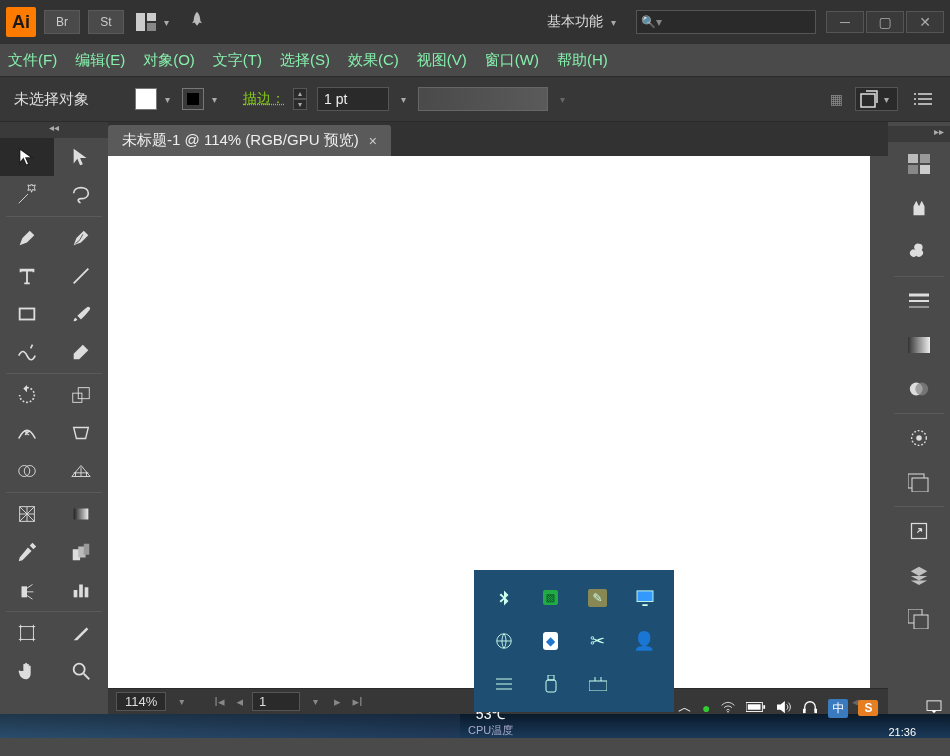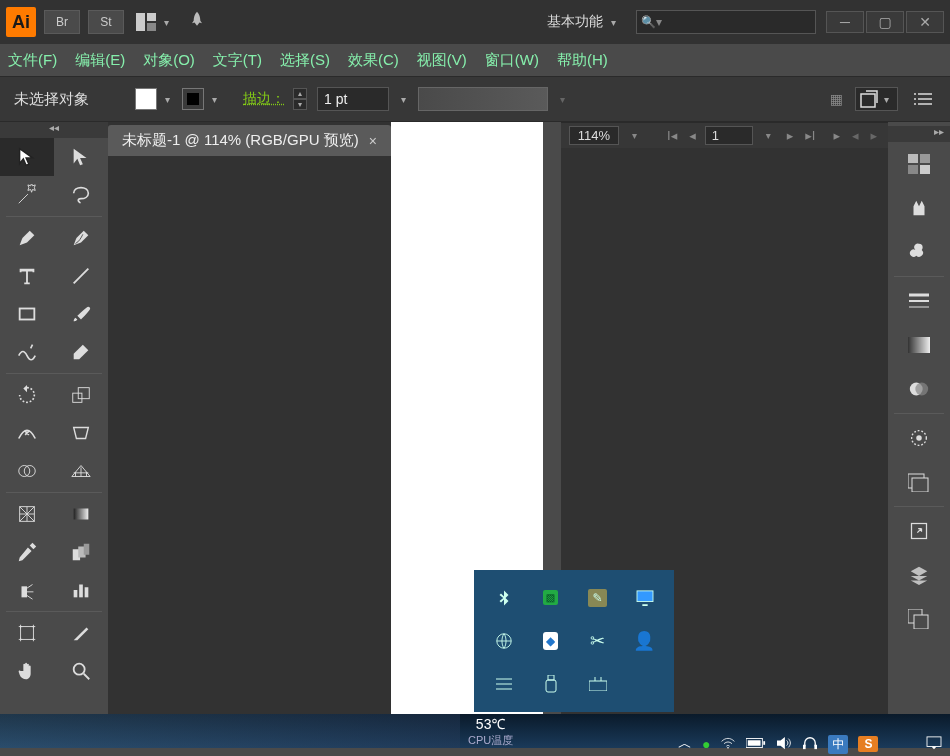--- a/index.html
+++ b/index.html
@@ -36,36 +36,36 @@
 .doc-setup { display: flex; align-items: center; background: #2a2a2a; padding: 2px 4px; border: 1px solid #555; }
 .hamburger { width: 26px; height: 22px; color: #ccc; cursor: pointer; display: flex; align-items: center; justify-content: center; }
 .workspace { flex: 1; display: flex; background: #323232; position: relative; }
 .tool-col { width: 108px; background: #4a4a4a; display: flex; flex-direction: column; }
 .collapse-left { height: 16px; background: #3a3a3a; color: #aaa; text-align: center; font-size: 10px; cursor: pointer; }
 .tool-grid { display: grid; grid-template-columns: 1fr 1fr; gap: 0; }
 .tool { height: 38px; display: flex; align-items: center; justify-content: center; color: #ddd; font-size: 20px; cursor: pointer; position: relative; }
 .tool.active { background: #2a2a2a; }
 .tool svg { width: 22px; height: 22px; }
 .tool-sep { grid-column: span 2; height: 1px; background: #5a5a5a; margin: 2px 6px; }
-.canvas-area { flex: 1; display: flex; flex-direction: row; background: #323232; }
+.canvas-area { flex: 1; display: flex; flex-direction: column; background: #323232; }
 .tabbar { height: 34px; background: #323232; display: flex; align-items: flex-end; }
 .tab { background: #5a5a5a; color: #eee; padding: 6px 14px; font-size: 15px; display: flex; align-items: center; gap: 10px; border-radius: 3px 3px 0 0; }
 .tab-close { color: #ccc; cursor: pointer; font-size: 14px; }
 .canvas-wrap { flex: 1; background: #fff; margin: 0; position: relative; border-right: 18px solid #4a4a4a; }
 .statusbar { height: 26px; background: #373737; display: flex; align-items: center; padding: 0 8px; gap: 6px; color: #ddd; font-size: 13px; border-top: 1px solid #2a2a2a; }
 .zoom-val { background: #2a2a2a; border: 1px solid #555; padding: 1px 8px; }
 .nav-btn { color: #888; cursor: pointer; padding: 0 3px; }
 .page-field { background: #2a2a2a; border: 1px solid #555; width: 48px; padding: 1px 6px; }
 .right-panels { width: 62px; background: #4a4a4a; display: flex; flex-direction: column; align-items: center; padding-top: 4px; }
 .collapse-right { width: 100%; height: 16px; background: #3a3a3a; color: #aaa; text-align: right; font-size: 10px; cursor: pointer; padding-right: 6px; }
 .panel-icon { height: 44px; width: 100%; display: flex; align-items: center; justify-content: center; color: #ddd; cursor: pointer; font-size: 20px; }
 .panel-sep { width: 80%; height: 1px; background: #5a5a5a; margin: 2px 0; }
 .tray-popup { position: absolute; right: 276px; bottom: 2px; width: 200px; height: 142px; background: #1e4e72; display: grid; grid-template-columns: repeat(4, 1fr); grid-template-rows: repeat(3, 1fr); padding: 8px; gap: 4px; z-index: 50; }
 .tray-icon { display: flex; align-items: center; justify-content: center; font-size: 18px; color: #cfe; cursor: pointer; }
-.taskbar { height: 34px; background: linear-gradient(180deg, #0a1a2a, #1a3a5a); display: flex; align-items: flex-start; color: #fff; font-size: 12px; position: relative; }
+.taskbar { height: 24px; background: linear-gradient(180deg, #0a1a2a, #1a3a5a); display: flex; align-items: flex-end; color: #fff; font-size: 12px; position: relative; }
 .task-left { width: 460px; height: 100%; background: linear-gradient(90deg, rgba(80,120,150,0.3), rgba(40,60,90,0.4)); }
 .temp-widget { text-align: center; padding: 0 8px; }
 .temp-main { font-size: 14px; }
 .temp-sub { font-size: 11px; color: #aac; }
 .sys-tray { margin-left: auto; display: flex; align-items: center; gap: 10px; padding-right: 8px; }
 .sys-icon { font-size: 14px; cursor: pointer; }
 .ime-cn { background: #3a7abf; padding: 1px 4px; border-radius: 2px; font-size: 12px; }
 .ime-s { background: #e67e22; color: #fff; padding: 1px 6px; border-radius: 2px; font-weight: bold; font-size: 12px; }
 .clock { font-size: 11px; margin-top: 48px; }
 .hvline{ stroke:#ddd; stroke-width:1.5; fill:none; }

